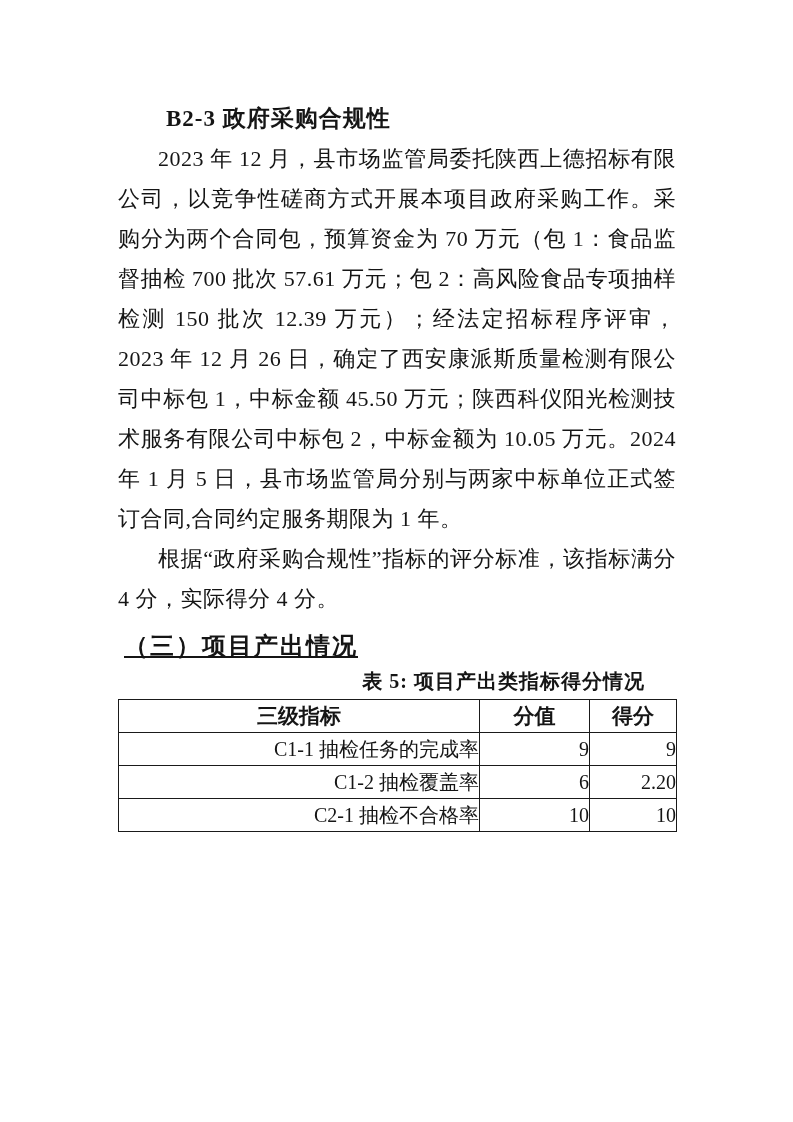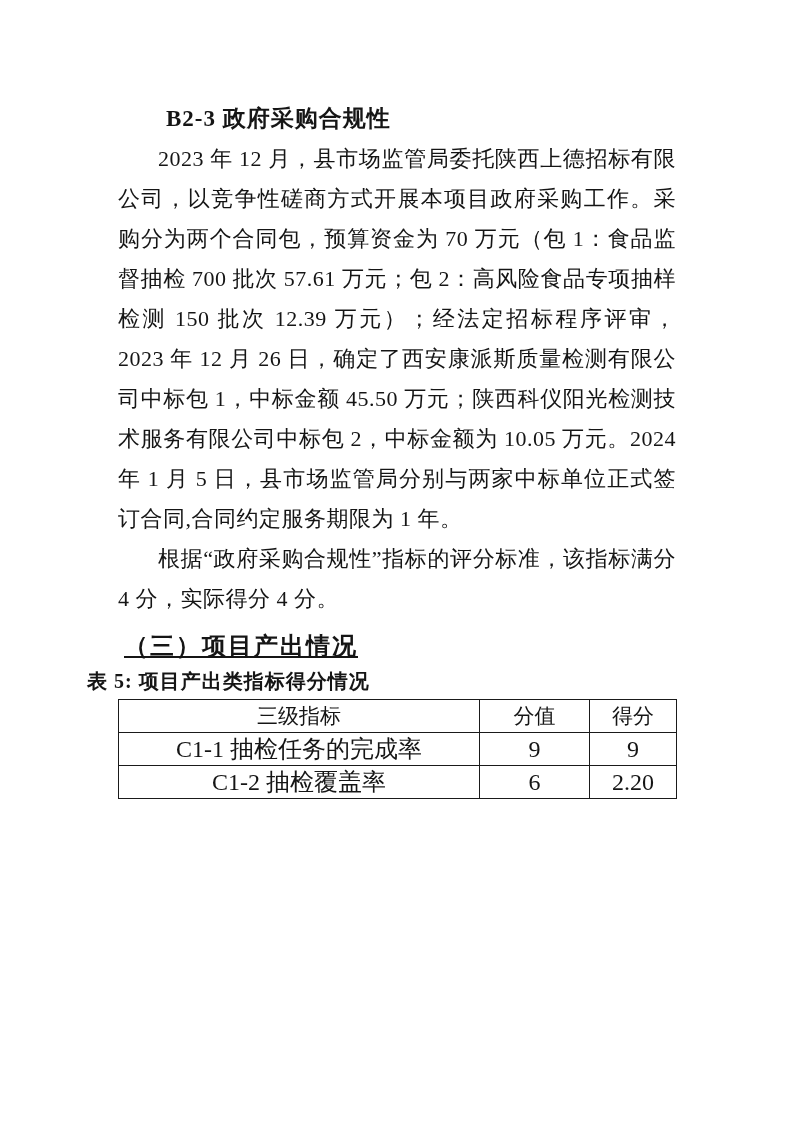--- a/index.html
+++ b/index.html
@@ -47,43 +47,44 @@
     letter-spacing: 2px;
     text-decoration: underline;
   }
   .table-caption {
     position: relative;
     left: -31px;
     margin-top: 1px;
     font-size: 20px;
     line-height: 28px;
     font-weight: bold;
-    text-align: left;
+    text-align: right;
     letter-spacing: 1px;
   }
   table.score-table {
     border-collapse: collapse;
     table-layout: fixed;
     width: 558px;
     margin-top: 4px;
   }
   .score-table th, .score-table td {
     border: 1.5px solid #1a1a1a;
     height: 32px;
     padding: 0;
     text-align: center;
     vertical-align: middle;
     font-weight: normal;
   }
   .score-table th {
     font-size: 21px;
-    font-weight: normal;
+    font-weight: bold;
   }
   .score-table td {
-    font-size: 24px;
+    font-size: 20px;
+    text-align: right;
   }
   .col-indicator { width: 361px; }
   .col-max { width: 110px; }
   .col-score { width: 87px; }
 </style>
 </head>
 <body>
 
 <div class="page-content">
 
@@ -115,16 +116,21 @@
       <tr>
         <td>C1-1 抽检任务的完成率</td>
         <td>9</td>
         <td>9</td>
       </tr>
       <tr>
         <td>C1-2 抽检覆盖率</td>
         <td>6</td>
         <td>2.20</td>
       </tr>
+      <tr>
+        <td>C2-1 抽检不合格率</td>
+        <td>10</td>
+        <td>10</td>
+      </tr>
     </tbody>
   </table>
 
 </div>
 
 </body></html>

